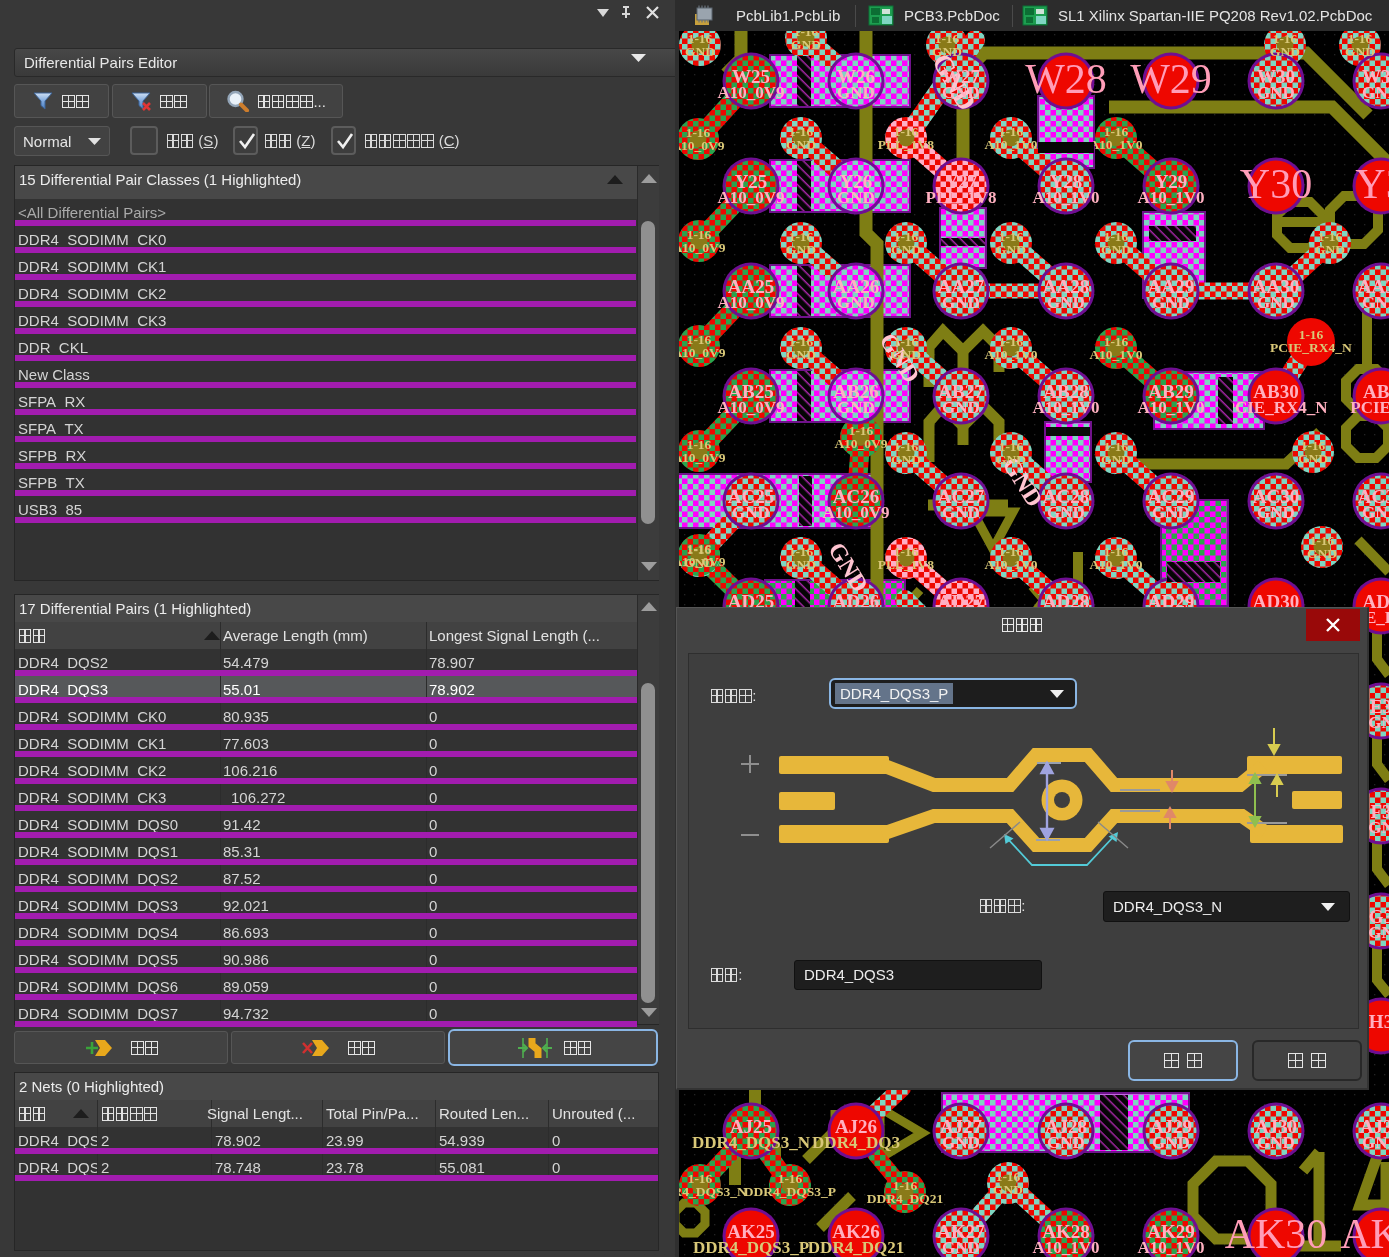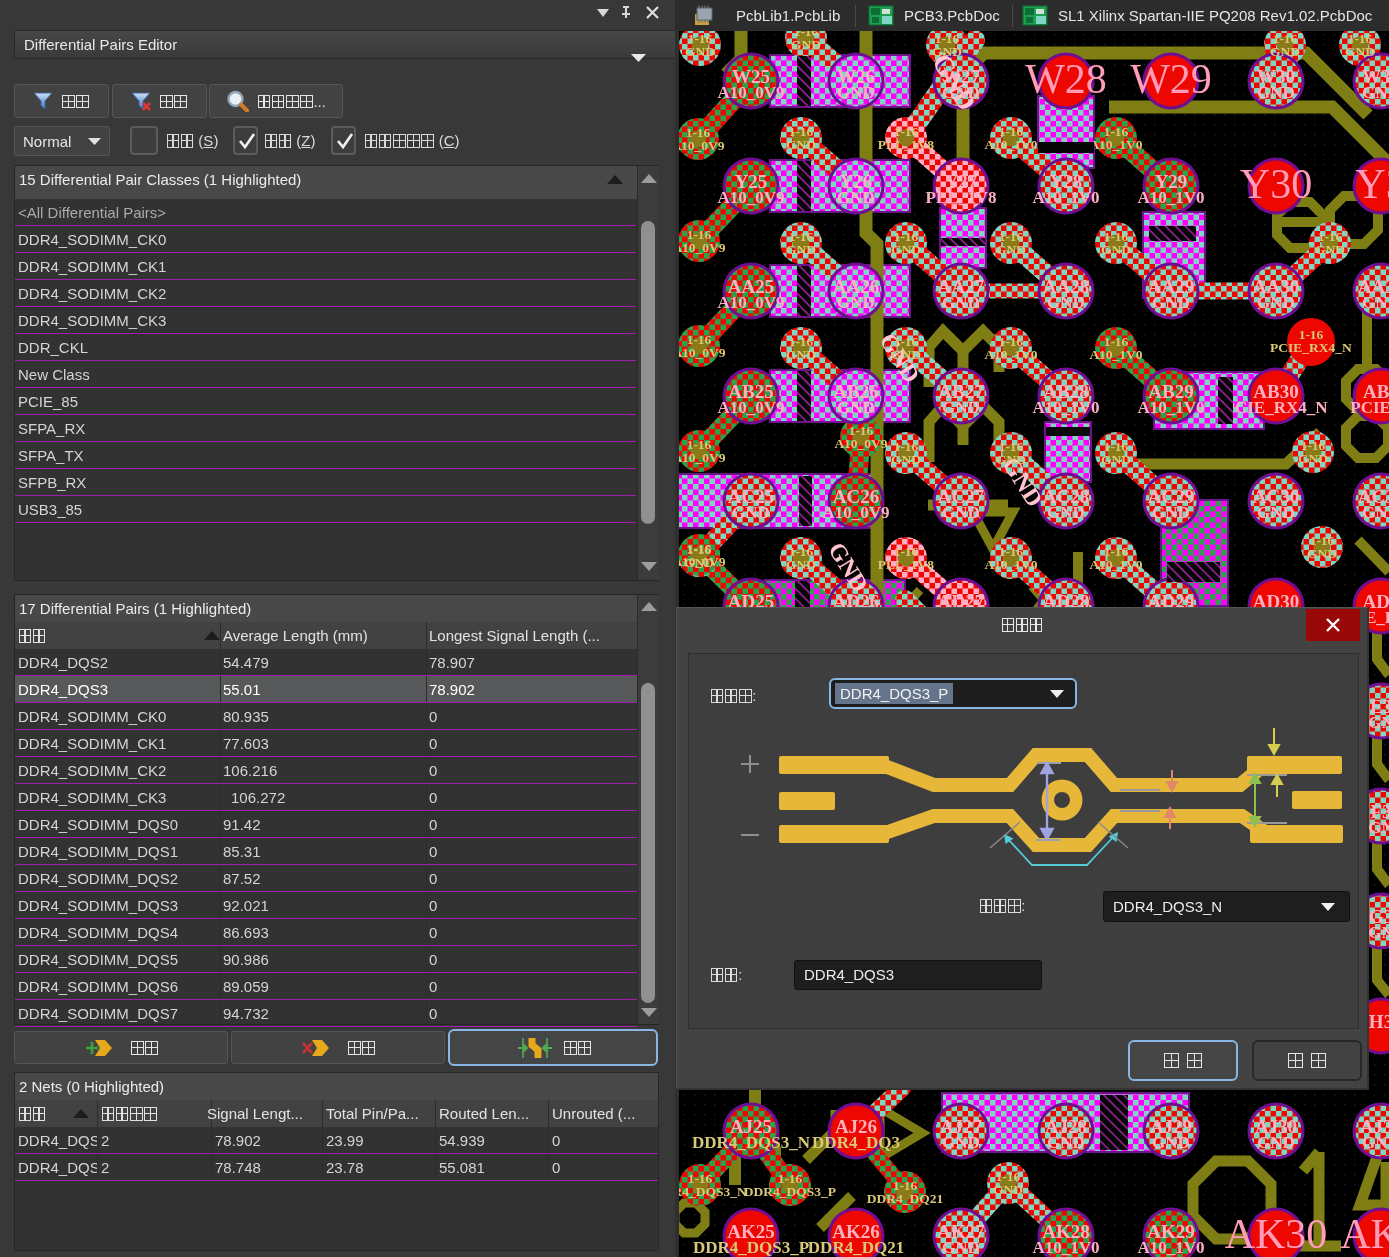--- a/index.html
+++ b/index.html
@@ -11,21 +11,21 @@
 #panel{position:absolute;left:0;top:0;width:675px;height:1257px;background:#383838;color:#d4d4d4;font-size:15px}
 .abs{position:absolute}
 #ptitle{left:0;top:0;width:675px;height:24px;background:#3a3a3a;border-bottom:1px solid #2e2e2e;color:#f0f0f0;font-weight:bold;font-size:15px;line-height:24px;padding-left:10px}
 .combo{background:linear-gradient(#474747,#3a3a3a);border:1px solid #292929;border-radius:3px;color:#e8e8e8;line-height:27px;padding-left:9px}
 .btn{background:#424242;border:1px solid #565656;border-radius:3px;color:#e5e5e5;display:flex;align-items:center;justify-content:center;gap:7px}
 .cb{background:#3d3d3d;border:2px solid #5c5c5c;border-radius:4px}
 .lbl{line-height:30px;color:#dadada}
 .lbl u{text-decoration:underline}
 .listbox{background:#323232;border:1px solid #262626}
 .lbhead{background:#484848;color:#ececec;height:27px;line-height:27px;padding-left:4px;position:relative}
-.row{height:27px;line-height:27px;padding-left:3px;border-bottom:1px solid #a21caf;white-space:nowrap;overflow:hidden}
+.row{height:27px;line-height:27px;padding-left:3px;border-bottom:6px solid #a21caf;white-space:nowrap;overflow:hidden}
 .sel{background:#56585a;color:#fff}
 .tri-up{width:0;height:0;border-left:8px solid transparent;border-right:8px solid transparent;border-bottom:9px solid #1d1d1d}
 .tri-up-lt{width:0;height:0;border-left:8px solid transparent;border-right:8px solid transparent;border-bottom:9px solid #9c9c9c}
 .tri-dn-lt{width:0;height:0;border-left:8px solid transparent;border-right:8px solid transparent;border-top:9px solid #9c9c9c}
 .sbar{background:#3c3c3c;border-left:1px solid #2a2a2a}
 .thumb{position:absolute;left:3px;width:14px;background:#909090;border-radius:7px}
 .colsep{position:absolute;top:0;bottom:0;width:1px;background:#2c2c2c}
 .hrow{background:#424242;color:#e2e2e2;height:27px;line-height:27px;position:relative;white-space:nowrap;overflow:hidden}
 #tabs{position:absolute;left:675px;top:0;width:714px;height:31px;background:#2c2c2c;color:#e4e4e4;font-size:15px;display:flex;align-items:center}
 .tabsep{width:1px;height:22px;background:#4a4a4a;margin:0 1px}
@@ -38,21 +38,21 @@
 <div id="panel">
       <svg class="abs" style="left:594px;top:5px" width="72" height="15">
         <path d="M3,4 h12 l-6,8 z" fill="#d8d8d8"></path>
         <g stroke="#d8d8d8" stroke-width="2" fill="none">
           <path d="M32,2 v7 M28,9 h8 M32,9 v4 M29,2 h6"></path>
         </g>
         <g stroke="#e0e0e0" stroke-width="2.2">
           <path d="M53,2 l11,11 M64,2 l-11,11"></path>
         </g>
       </svg>
-      <div class="combo abs" style="left:14px;top:30px;width:690px;height:29px">Differential Pairs Editor</div>
+      <div class="combo abs" style="left:14px;top:48px;width:690px;height:29px">Differential Pairs Editor</div>
       <svg class="abs" style="left:630px;top:53px" width="18" height="10">
         <path d="M1,1 h15 l-7.5,8 z" fill="#e8e8e8"></path>
       </svg>
       <div class="btn abs" style="left:14px;top:84px;width:95px;height:34px">
         <svg width="21" height="19">
           <defs>
             <linearGradient id="fg" x1="0" y1="0" x2="0" y2="1">
               <stop offset="0" stop-color="#cfe0f4"></stop>
               <stop offset=".5" stop-color="#7fa9dd"></stop>
               <stop offset="1" stop-color="#4a7cc0"></stop>
@@ -100,24 +100,24 @@
       <div class="lbl abs" style="left:364px;top:126px"><i class="z"></i><i class="z"></i><i class="z"></i><i class="z"></i><i class="z"></i> (<u>C</u>)</div>
       <div class="listbox abs" style="left:14px;top:165px;width:645px;height:416px">
         <div class="lbhead" style="height:33px;width:622px">15 Differential Pair Classes (1 Highlighted)<div class="tri-up abs" style="left:592px;top:9px"></div></div>
         <div class="row" style="color:#aaaaaa;width:621px">&lt;All Differential Pairs&gt;</div>
         <div class="row" style="width:621px">DDR4_SODIMM_CK0</div>
         <div class="row" style="width:621px">DDR4_SODIMM_CK1</div>
         <div class="row" style="width:621px">DDR4_SODIMM_CK2</div>
         <div class="row" style="width:621px">DDR4_SODIMM_CK3</div>
         <div class="row" style="width:621px">DDR_CKL</div>
         <div class="row" style="width:621px">New Class</div>
-        <div class="row" style="width:621px">PCIE_85</div>
         <div class="row" style="width:621px">SFPA_RX</div>
         <div class="row" style="width:621px">SFPA_TX</div>
         <div class="row" style="width:621px">SFPB_RX</div>
+        <div class="row" style="width:621px">SFPB_TX</div>
         <div class="row" style="width:621px">USB3_85</div>
         <div class="sbar abs" style="left:622px;top:0px;width:22px;height:414px">
           <div class="tri-up-lt abs" style="left:3px;top:8px"></div>
           <div class="thumb" style="top:55px;height:303px"></div>
           <div class="tri-dn-lt abs" style="left:3px;top:396px"></div>
         </div>
       </div>
       <div class="listbox abs" style="left:14px;top:594px;width:645px;height:431px">
         <div class="lbhead" style="width:622px">17 Differential Pairs (1 Highlighted)</div>
         <div class="hrow" style="width:622px">

